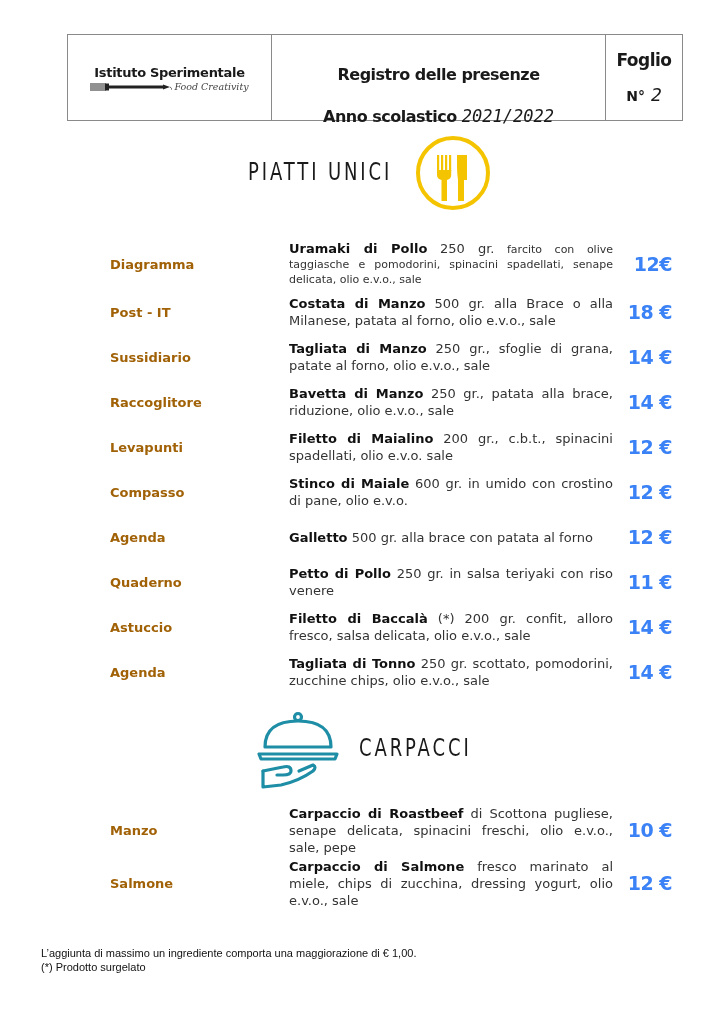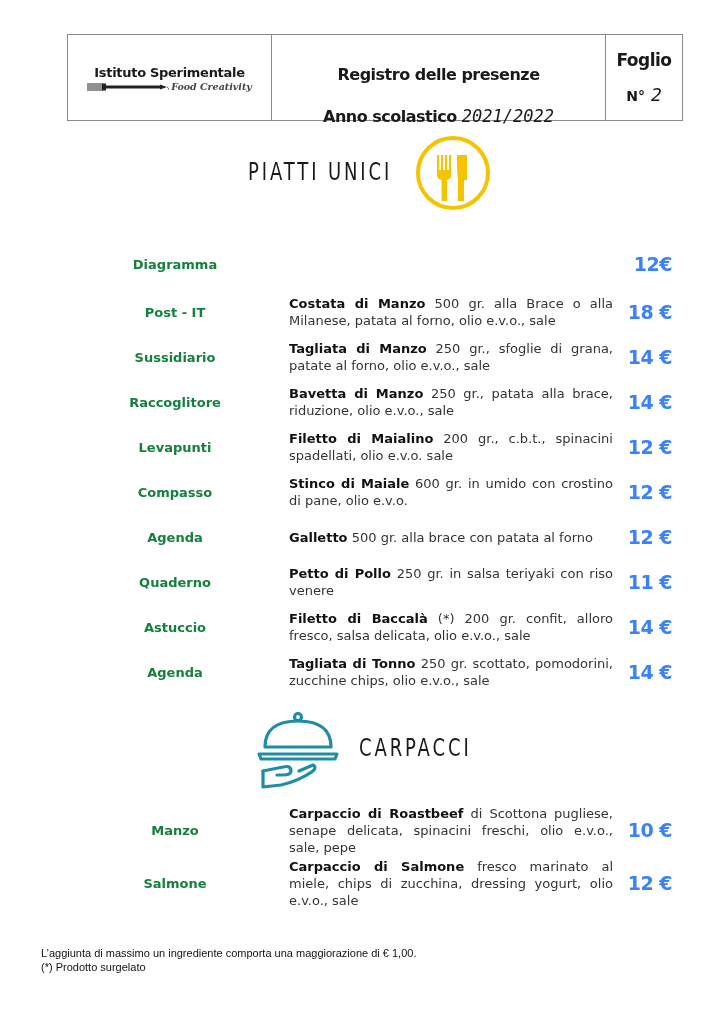--- a/index.html
+++ b/index.html
@@ -12,38 +12,38 @@
     border: 1.5px solid #8a8a8a; display: flex;
   }
   .hcell { border-right: 1.5px solid #8a8a8a; display: flex; flex-direction: column; align-items: center; justify-content: center; }
   .hcell:last-child { border-right: none; }
   .hc-logo { width: 204px; }
   .hc-title { width: 334px; justify-content: space-around; padding: 8px 0; }
   .hc-sheet { flex: 1; justify-content: space-around; padding: 8px 0; }
 
   .logo-top { font-family: "DejaVu Sans", sans-serif; font-weight: bold; font-size: 13px; letter-spacing: -0.3px; margin-top: 2px; }
   .logo-main { font-family: "DejaVu Sans Mono", monospace; font-size: 25px; letter-spacing: 2px; line-height: 26px; margin-top: 3px; }
-  .logo-sub { display: flex; align-items: center; gap: 2px; margin-top: 1px; font-weight: bold; }
+  .logo-sub { display: flex; align-items: center; gap: 2px; margin-top: 1px; }
   .logo-tag { font-family: "DejaVu Serif", serif; font-style: italic; font-size: 9.5px; color: #444; }
 
   .title-line { font-family: "DejaVu Sans", sans-serif; font-weight: bold; font-size: 16px; letter-spacing: -0.5px; margin-top: 22px; }
   .title-year { font-style: italic; font-weight: normal; font-family: "DejaVu Sans Mono", monospace; font-size: 17px; letter-spacing: 0; }
   .sheet-label { font-weight: bold; font-size: 17px; letter-spacing: -0.5px; }
   .sheet-num { font-weight: bold; font-size: 14px; }
   .sheet-num .num { font-style: italic; font-weight: normal; font-family: "DejaVu Sans Mono", monospace; font-size: 18px; margin-left: 6px; }
 
   
   .section-title {
     position: absolute; font-family: "DejaVu Sans", sans-serif; font-size: 25px;
     letter-spacing: 4px; transform: scaleX(0.72); transform-origin: left center; color: #1a1a1a;
   }
 
   
   .row { position: absolute; left: 110px; width: 574px; display: flex; align-items: center; }
-  .row .cat { width: 130px; text-align: center; font-weight: bold; font-size: 13px; color: #15803d; }
+  .row .cat { width: 130px; text-align: left; font-weight: bold; font-size: 13px; color: #a16207; }
   .row .desc { position: absolute; left: 179px; width: 324px; font-size: 13px; line-height: 17px; color: #333; text-align: justify; }
   .row .desc b { color: #111; }
   .row .desc.small { font-size: 11px; line-height: 15px; }
   .row .desc.small b { font-size: 13px; }
   .row .price { position: absolute; right: 12px; font-weight: bold; font-size: 19px; color: #3b82f6; letter-spacing: -0.5px; }
 
   
   .notes { position: absolute; left: 41px; top: 946px; font-family: "Liberation Sans", sans-serif; font-size: 11px; line-height: 14px; color: #111; }
 </style>
 </head>
@@ -90,20 +90,21 @@
   <rect x="32" y="22" width="2.2" height="16" fill="#F5C400"></rect>
   <rect x="36" y="22" width="2.2" height="16" fill="#F5C400"></rect>
   <path d="M24 37 L38.2 37 L38.2 42 Q38.2 46 34 47 L34 68 L28.5 68 L28.5 47 Q24 46 24 42 Z" fill="#F5C400"></path>
 
   <path d="M44 22 L54 22 L54 47 L51 47 L51 68 L45 68 L45 47 Q44 40 44 34 Z" fill="#F5C400"></path>
 </svg>
 
 <div>
   <div class="row" style="top:241px; height:46px;">
     <div class="cat">Diagramma</div>
+    <div class="desc small"><b>Uramaki di Pollo</b> <span style="font-size:13px">250 gr.</span> <span>farcito con olive taggiasche e pomodorini, spinacini spadellati, senape delicata, olio e.v.o., sale</span></div>
     <div class="price">12€</div>
   </div>
 
   <div class="row" style="top:295px; height:34px;">
     <div class="cat">Post - IT</div>
     <div class="desc"><b>Costata di Manzo</b> <span>500 gr.</span> <span>alla Brace o alla Milanese, patata al forno, olio e.v.o., sale</span></div>
     <div class="price">18 €</div>
   </div>
 
   <div class="row" style="top:340px; height:34px;">

